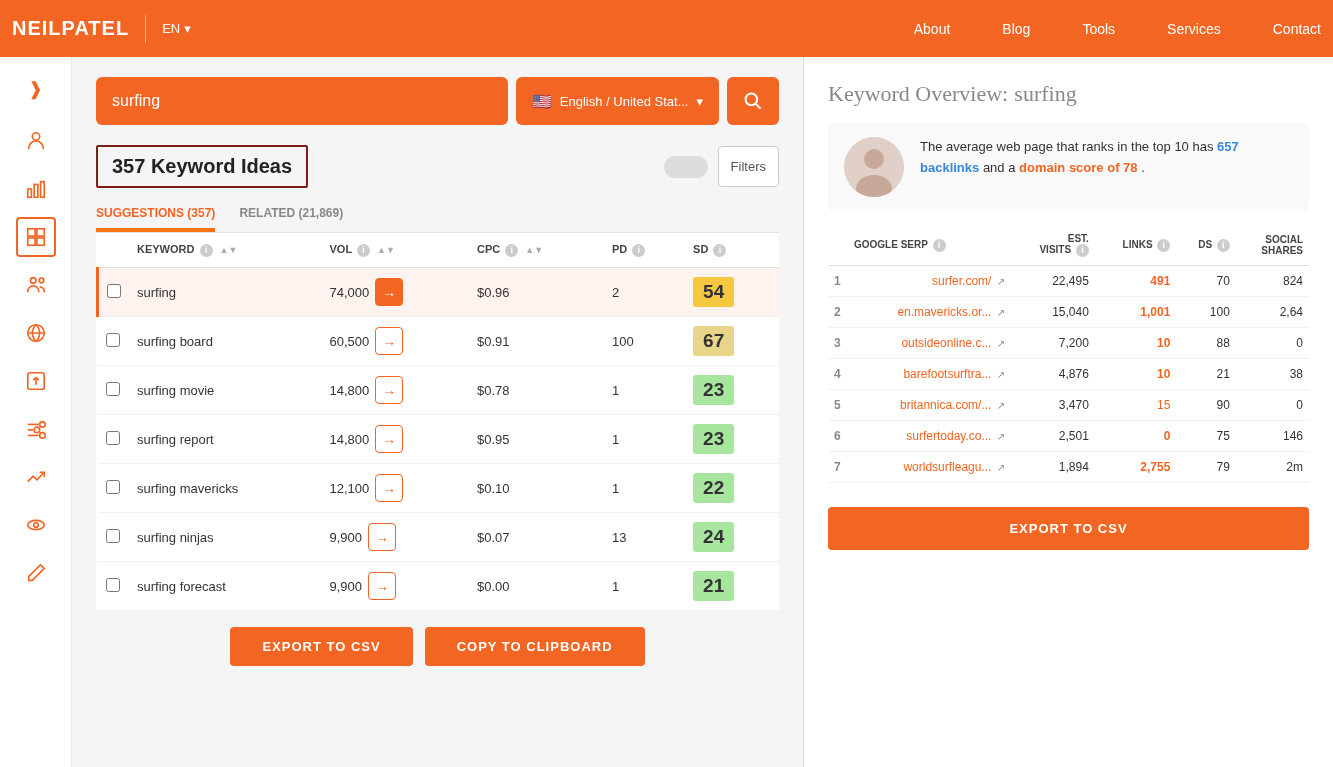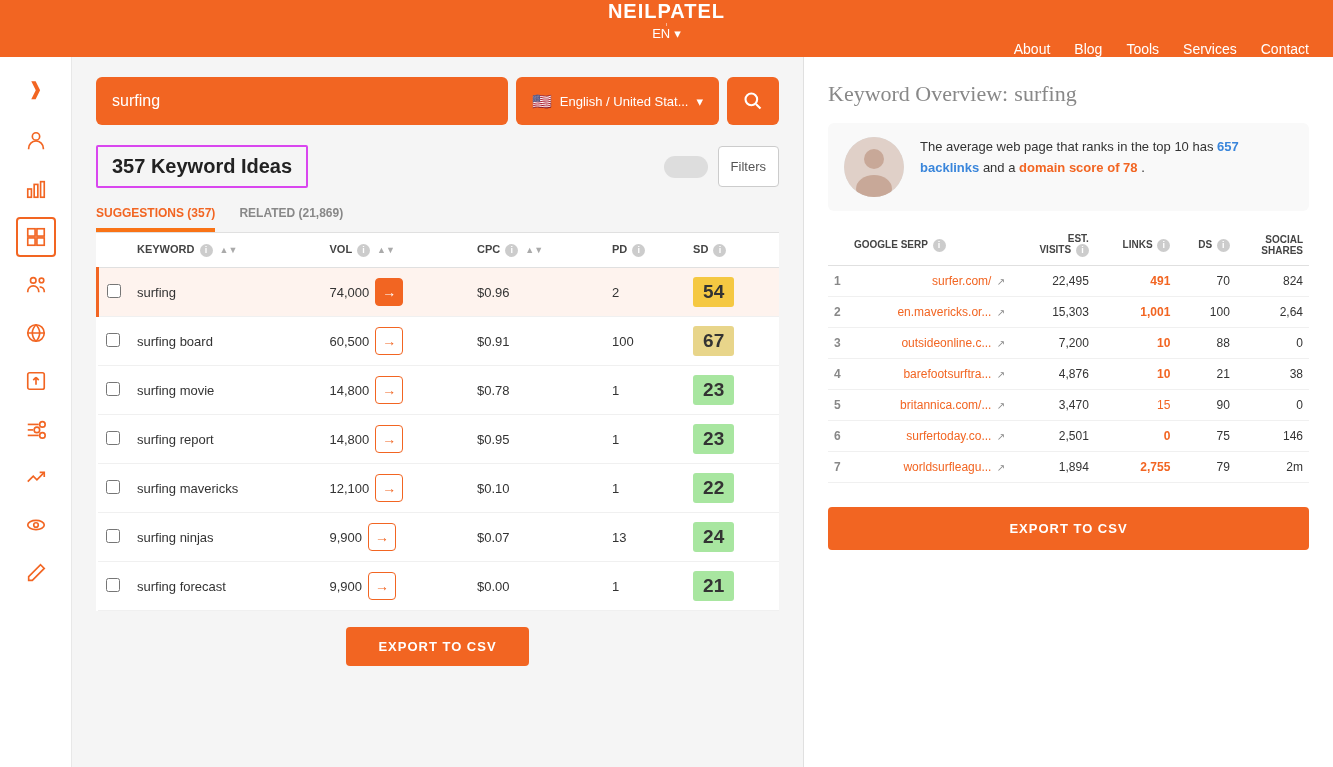--- a/index.html
+++ b/index.html
@@ -4,23 +4,22 @@
   <style>
     * { box-sizing: border-box; margin: 0; padding: 0; }
     body { font-family: Arial, Helvetica, sans-serif; background: #f5f5f5; font-size: 13px; }
 
     
     .top-nav {
       background: #f26522;
       height: 57px;
       display: flex;
       align-items: center;
-      padding: 0 24px;
+      padding: 0 12px;
       position: relative;
-      flex-direction: column;
     }
     .nav-logo {
       color: white;
       font-weight: 900;
       font-size: 20px;
       letter-spacing: 1px;
     }
     .nav-divider {
       width: 1px;
       height: 28px;
@@ -31,21 +30,21 @@
       color: white;
       font-size: 13px;
       cursor: pointer;
       display: flex;
       align-items: center;
       gap: 4px;
     }
     .nav-links {
       margin-left: auto;
       display: flex;
-      gap: 24px;
+      gap: 52px;
       align-items: center;
     }
     .nav-links a {
       color: white;
       text-decoration: none;
       font-size: 14px;
     }
     .nav-links a.active {
     }
 
@@ -150,21 +149,21 @@
       font-size: 20px;
     }
 
     
     .keyword-header {
       display: flex;
       align-items: center;
       margin-bottom: 12px;
     }
     .keyword-title {
-      border: 2px solid #d946ef;
+      border: 2px solid #7f1d1d;
       padding: 8px 14px;
       font-size: 20px;
       font-weight: bold;
       color: #222;
       border-radius: 2px;
       margin-right: auto;
     }
     .filters-area {
       display: flex;
       align-items: center;
@@ -691,20 +690,21 @@
     </td>
     <td>$0.00</td>
     <td>1</td>
     <td><span class="sd-badge" style="background:#a8e6a0;">21</span></td>
   </tr>
         </tbody>
     </table>
 
     <div class="export-row">
       <button class="export-btn">EXPORT TO CSV</button>
+      <button class="export-btn">COPY TO CLIPBOARD</button>
     </div>
 
   </div>
 
   <div class="right-panel">
 
     <div class="kw-overview-title">
       <span>Keyword Overview:</span>
       <span style="color:#888; font-weight:400;">surfing</span>
     </div>
@@ -748,21 +748,21 @@
     <td style="color:#f26522;font-weight:bold;">491</td>
     <td>70</td>
     <td>824</td>
   </tr>
           <tr>
     <td>2</td>
     <td>
       <a href="#" class="serp-link">en.mavericks.or...</a>
       <span class="serp-link-icon">↗</span>
     </td>
-    <td>15,303</td>
+    <td>15,040</td>
     <td style="color:#f26522;font-weight:bold;">1,001</td>
     <td>100</td>
     <td>2,64</td>
   </tr>
           <tr>
     <td>3</td>
     <td>
       <a href="#" class="serp-link">outsideonline.c...</a>
       <span class="serp-link-icon">↗</span>
     </td>

